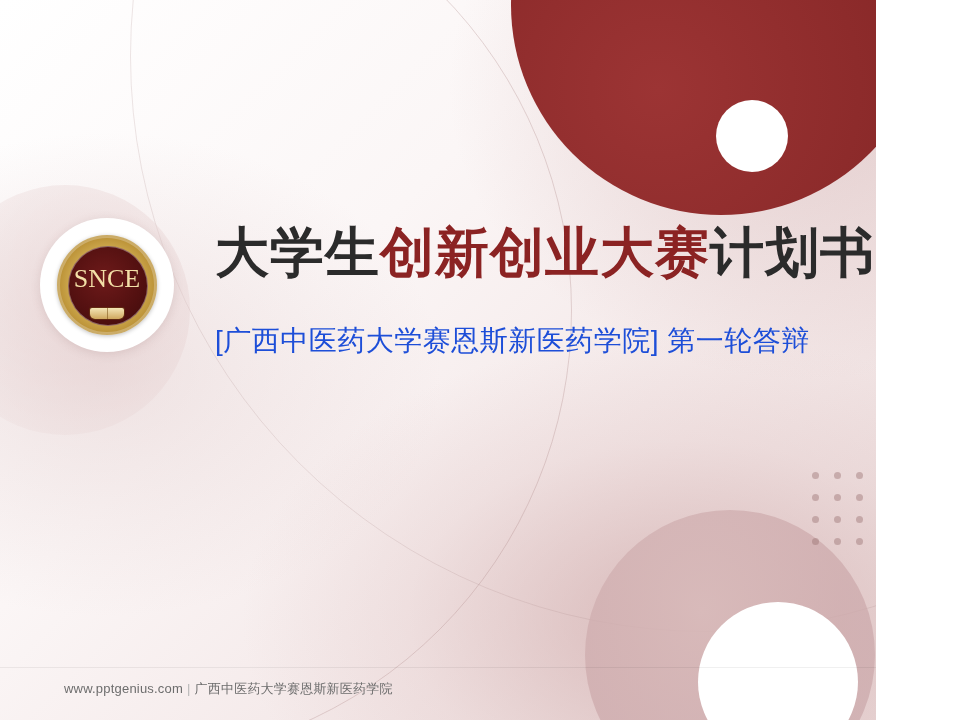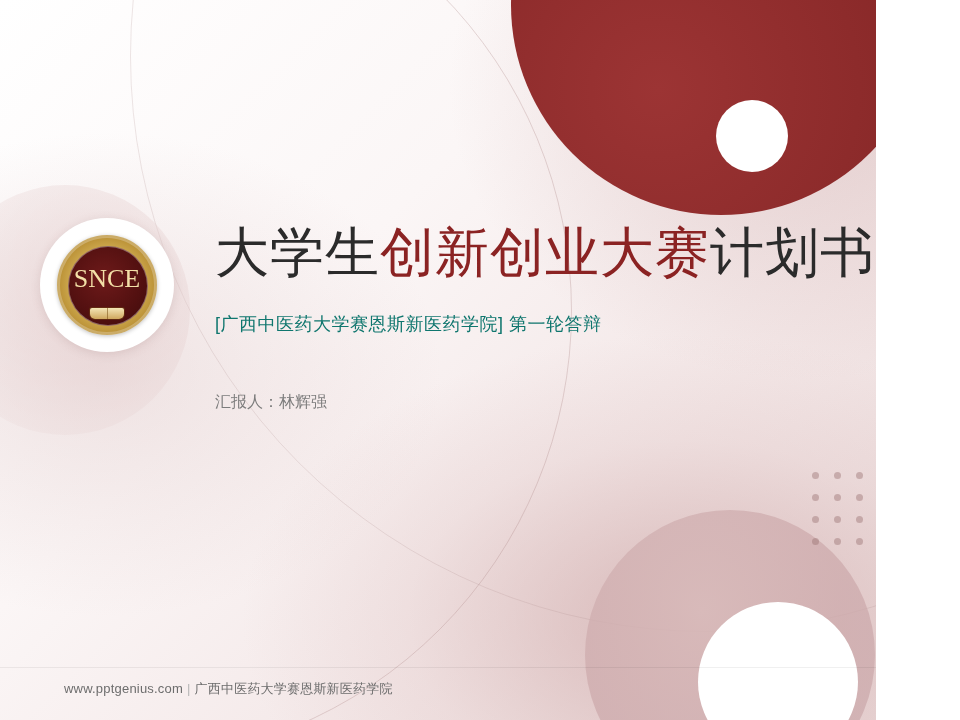--- a/index.html
+++ b/index.html
@@ -166,33 +166,33 @@
     font-family: "Liberation Sans", "DejaVu Sans", sans-serif;
     font-size: 78px;
     font-weight: bold;
     color: #8b2323;
     line-height: 1;
     letter-spacing: 1px;
   }
   .maintitle {
     margin-top: 10px;
     font-size: 54px;
-    font-weight: normal;
+    font-weight: bold;
     line-height: 1.12;
     color: #2b2b2b;
     letter-spacing: 1px;
     white-space: nowrap;
   }
   .maintitle .hl {
     color: #8b2323;
   }
   .subtitle {
-    margin-top: 30px;
-    font-size: 18px;
-    color: #0f766e;
+    margin-top: 40px;
+    font-size: 28px;
+    color: #1d4ed8;
     letter-spacing: 0.5px;
   }
   .meta {
     margin-top: 50px;
     font-size: 16px;
     color: #7c7c7c;
     line-height: 2.0;
   }
 
   
@@ -259,21 +259,20 @@
   <div class="emblem">
     <div class="emblem-inner"></div>
     <div class="emblem-mark">SNCE</div>
     <div class="emblem-book"></div>
   </div>
 
   <div class="content">
     <div class="maintitle"><span>大学生</span><span class="hl">创新创业大赛</span><span>计划书</span></div>
     <div class="subtitle">[广西中医药大学赛恩斯新医药学院] 第一轮答辩</div>
     <div class="meta">
-      <div>汇报人：林辉强</div>
     </div>
   </div>
 
   <div class="footer-sep"></div>
   <div class="footer">
     <span>www.pptgenius.com</span><span class="divider">|</span><span>广西中医药大学赛恩斯新医药学院</span>
   </div>
 
 </div>
 

